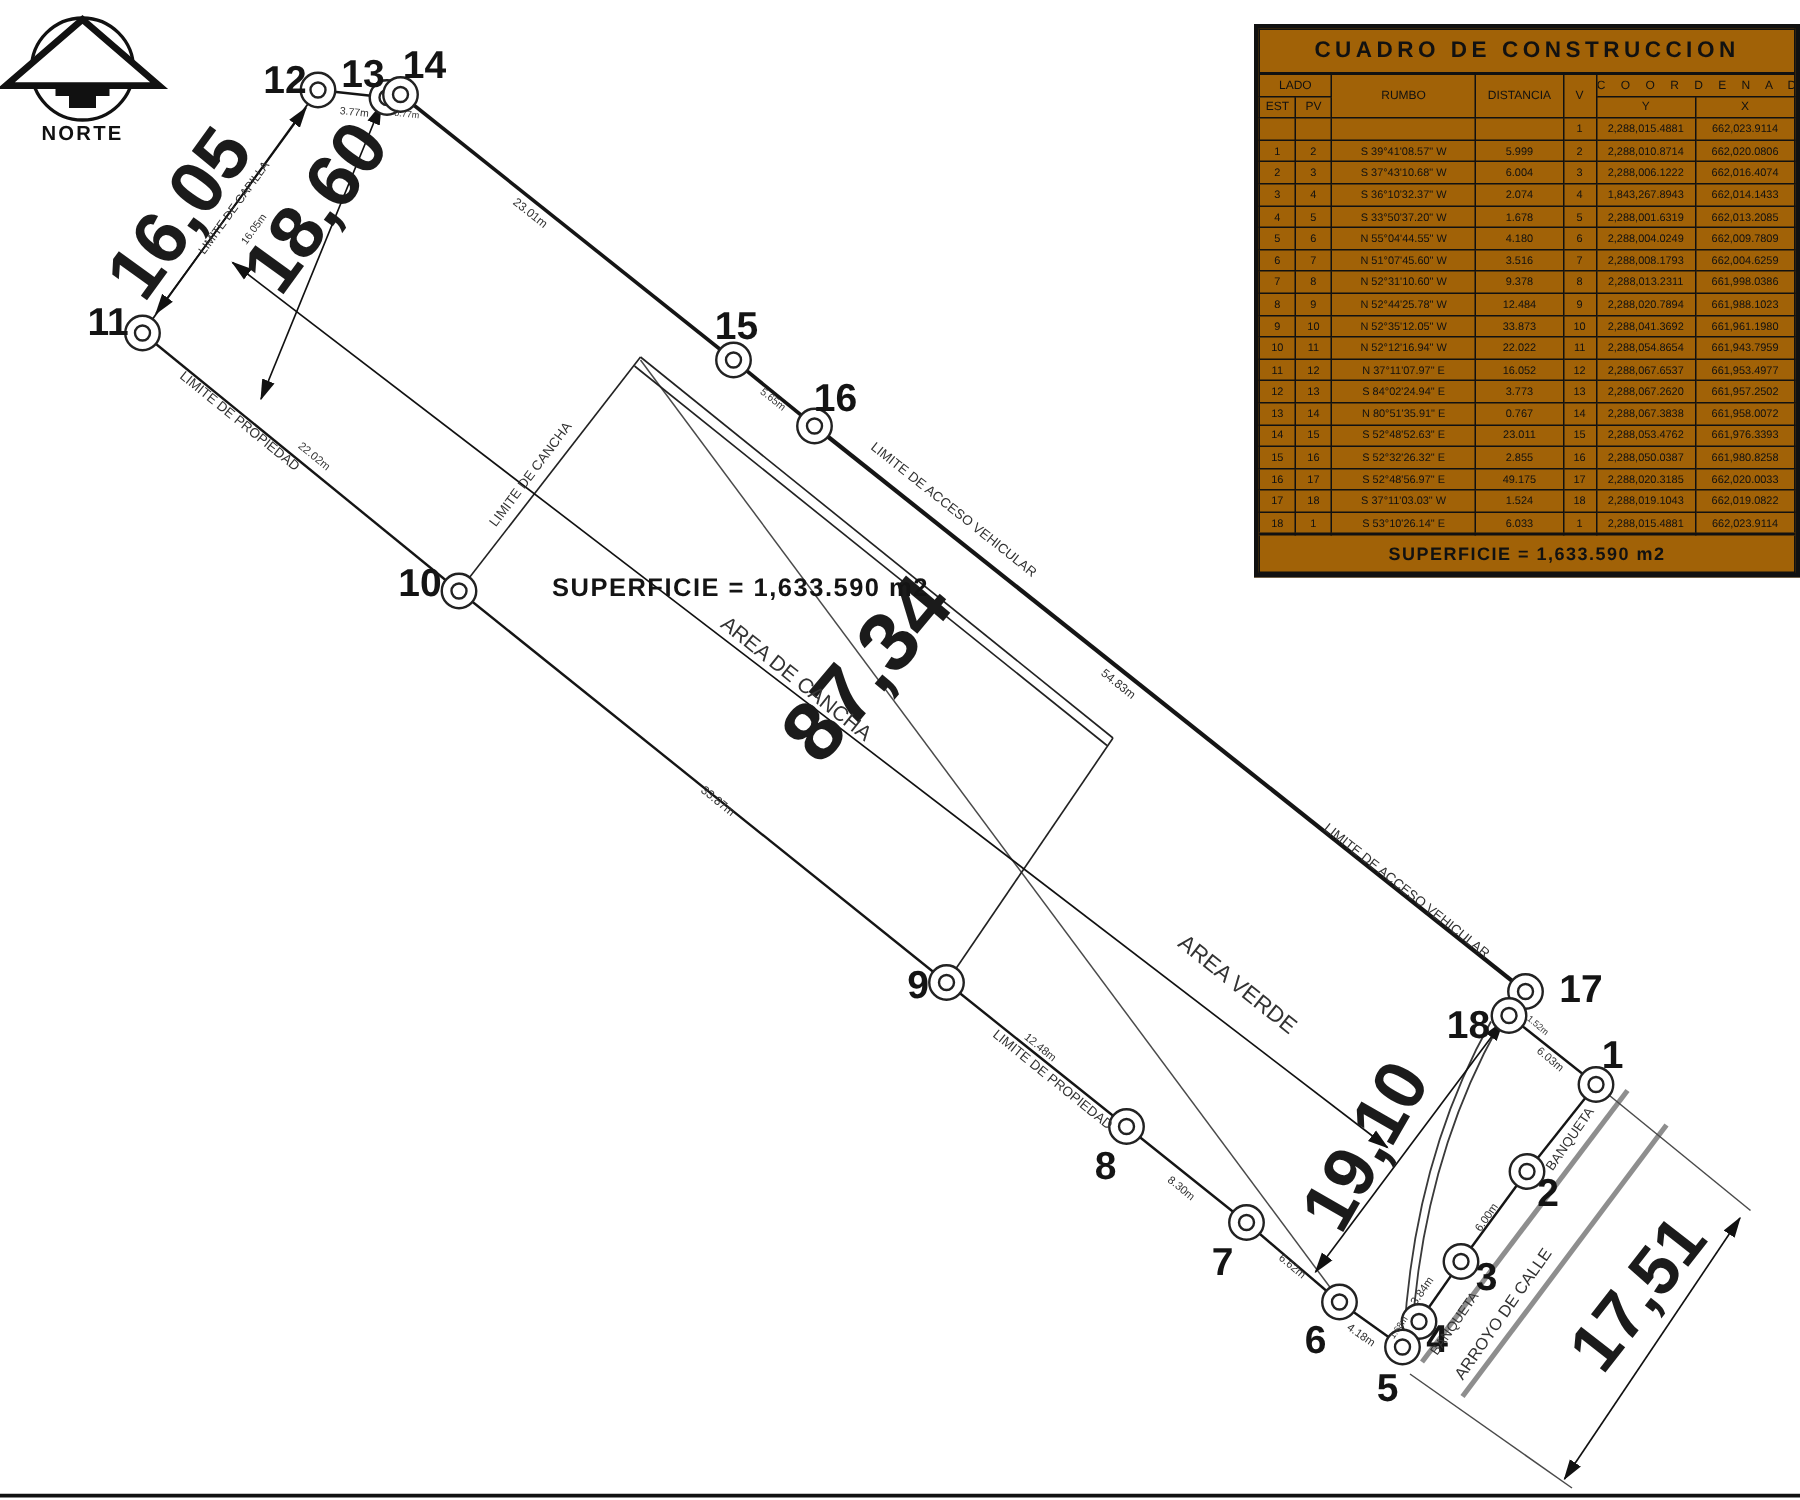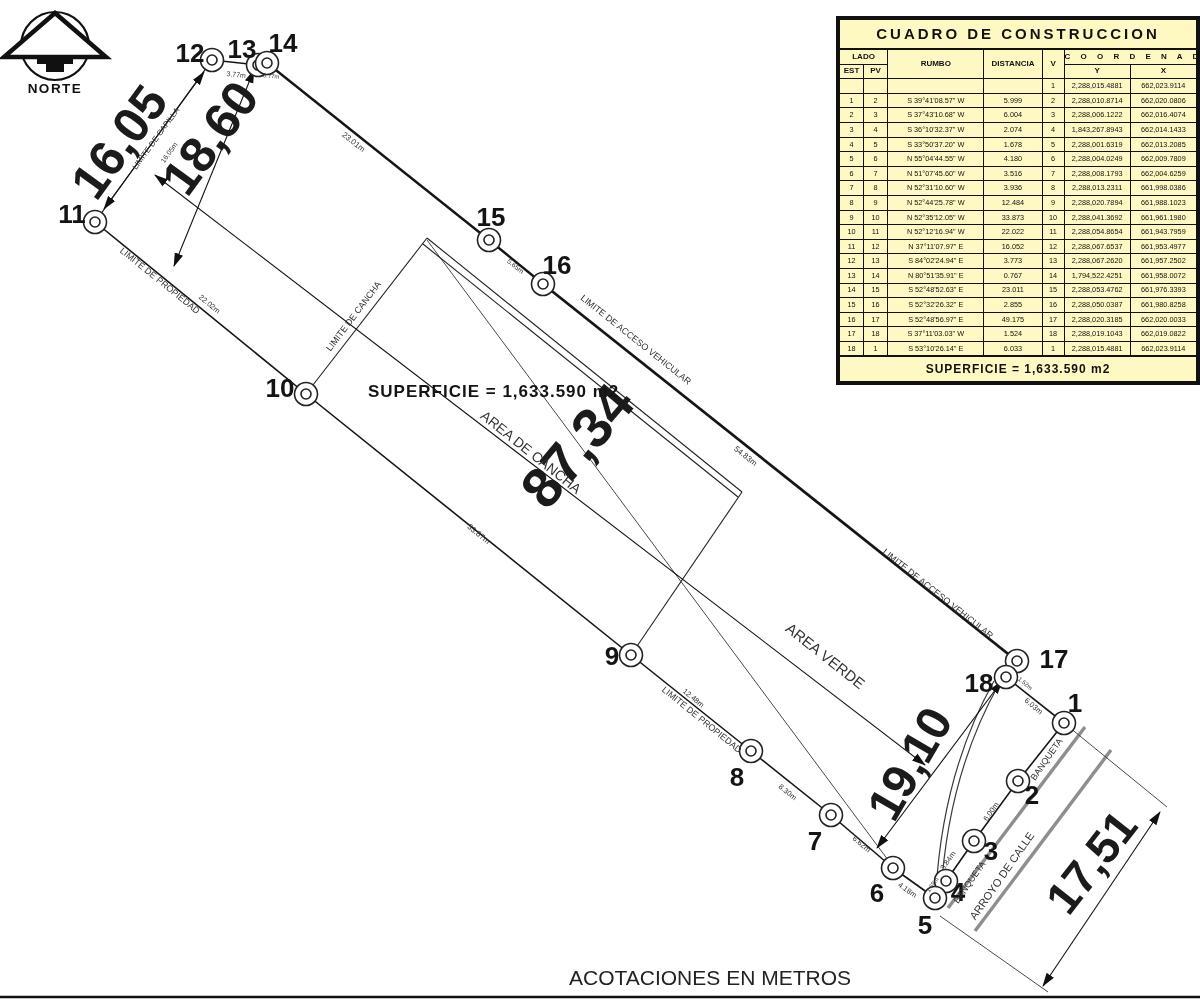--- a/index.html
+++ b/index.html
@@ -1,24 +1,24 @@
 <!DOCTYPE html>
 <html><head>
 <meta charset="utf-8">
 <style>
   html,body{margin:0;padding:0;background:#fff;}
   .canvas{position:relative;width:1200px;height:1000px;background:#fff;overflow:hidden;
           font-family:"Liberation Sans",sans-serif;}
   .canvas svg{position:absolute;left:0;top:0;font-family:"Liberation Sans",sans-serif;}
-  .ctable{position:absolute;left:836px;top:16px;width:358px;border:3px solid #111;background:#fef9c3;}
+  .ctable{position:absolute;left:836px;top:16px;width:358px;border:3px solid #111;background:#a16207;}
   .ctable table{border-collapse:collapse;width:100%;table-layout:fixed;}
   .ctable td,.ctable th{border:1px solid #111;padding:0;text-align:center;vertical-align:middle;
           font-size:7.3px;line-height:1.05;height:13.6px;color:#111;overflow:hidden;white-space:nowrap;}
   .ctable .title{font-size:15px;font-weight:bold;letter-spacing:3px;height:28px;border-bottom:2px solid #111;}
-  .ctable th{font-size:8px;font-weight:bold;}
+  .ctable th{font-size:8px;font-weight:normal;}
   .ctable .coordhead{letter-spacing:4px;}
   .ctable .sup{font-size:12px;font-weight:bold;height:24px;border-top:2px solid #111;letter-spacing:1px;}
   .superficie{position:absolute;left:368px;top:382px;font-size:17px;font-weight:bold;
           letter-spacing:1px;color:#141414;white-space:nowrap;}
   .acot{position:absolute;left:540px;top:966px;width:340px;text-align:center;font-size:21px;color:#222;}
 </style>
 </head>
 <body>
 
 <div class="canvas">
@@ -254,21 +254,21 @@
             <td>N 51°07'45.60" W</td>
             <td>3.516</td>
             <td>7</td>
             <td>2,288,008.1793</td>
             <td>662,004.6259</td>
           </tr>
           <tr>
             <td>7</td>
             <td>8</td>
             <td>N 52°31'10.60" W</td>
-            <td>3.936</td>
+            <td>9.378</td>
             <td>8</td>
             <td>2,288,013.2311</td>
             <td>661,998.0386</td>
           </tr>
           <tr>
             <td>8</td>
             <td>9</td>
             <td>N 52°44'25.78" W</td>
             <td>12.484</td>
             <td>9</td>
@@ -310,21 +310,21 @@
             <td>13</td>
             <td>2,288,067.2620</td>
             <td>661,957.2502</td>
           </tr>
           <tr>
             <td>13</td>
             <td>14</td>
             <td>N 80°51'35.91" E</td>
             <td>0.767</td>
             <td>14</td>
-            <td>1,794,522.4251</td>
+            <td>2,288,067.3838</td>
             <td>661,958.0072</td>
           </tr>
           <tr>
             <td>14</td>
             <td>15</td>
             <td>S 52°48'52.63" E</td>
             <td>23.011</td>
             <td>15</td>
             <td>2,288,053.4762</td>
             <td>661,976.3393</td>
@@ -368,14 +368,13 @@
         </tbody>
       <tfoot>
         <tr>
             <td class="sup" colspan="7">SUPERFICIE  =  1,633.590  m2</td>
           </tr>
       </tfoot>
     </table>
   </div>
 
   <div class="superficie">SUPERFICIE  =  1,633.590  m2</div>
-  <div class="acot">ACOTACIONES EN METROS</div>
 </div>
 
 </body></html>

